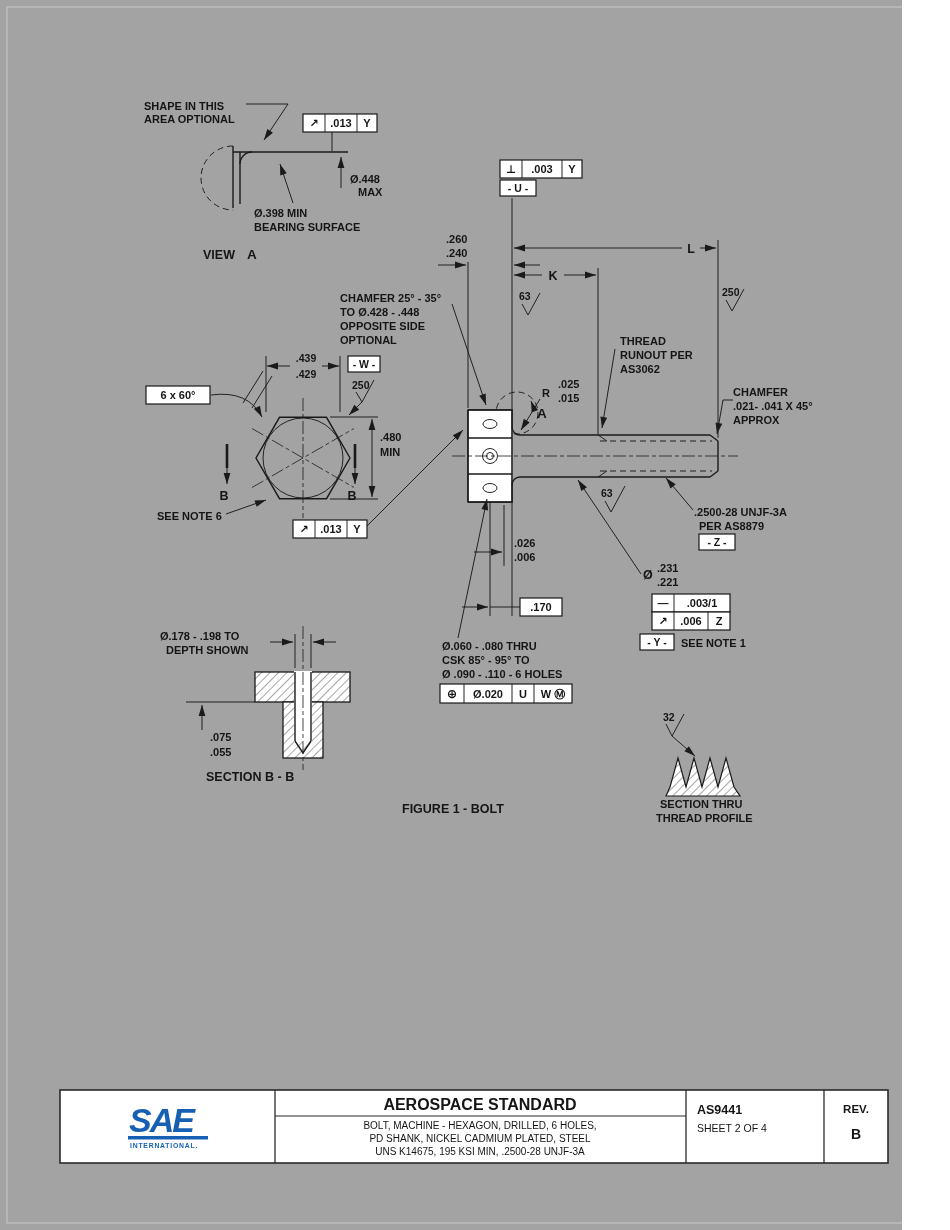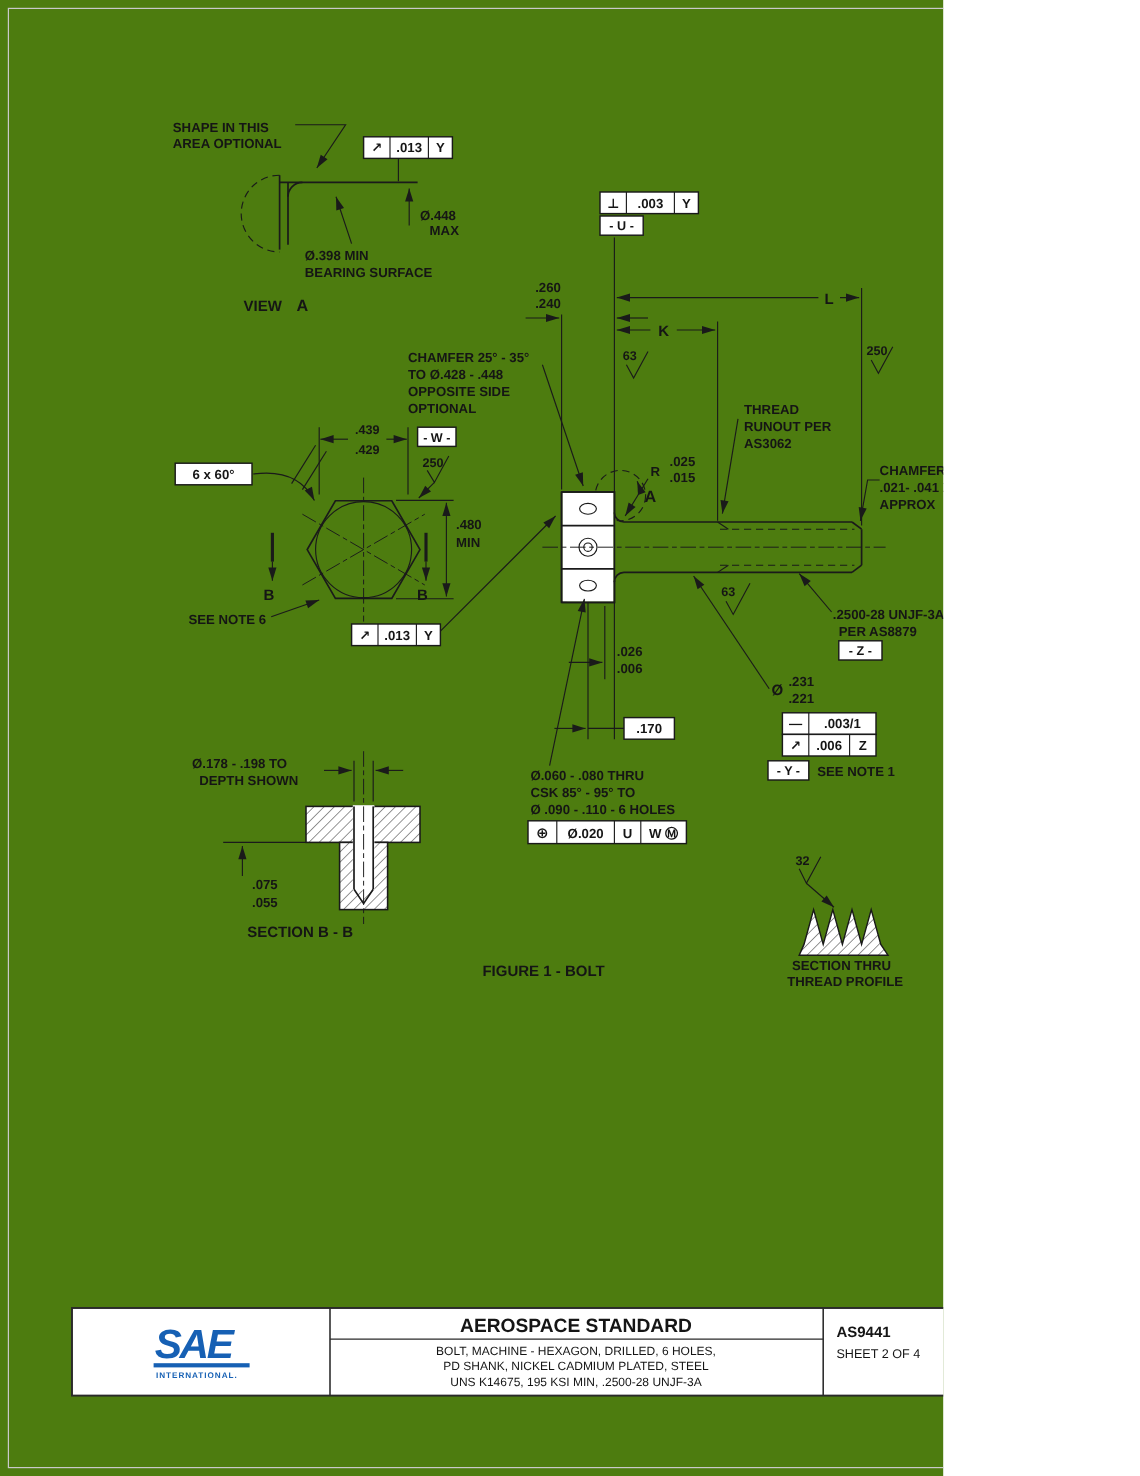--- a/index.html
+++ b/index.html
@@ -1,16 +1,16 @@
 <!DOCTYPE html>
 <html><head>
 <meta charset="utf-8">
 <style>
   html,body{margin:0;padding:0;background:#ffffff;}
-  .page{position:relative;width:786px;height:1230px;background:#4d7c0f;overflow:hidden;}
+  .page{position:relative;width:902px;height:1230px;background:#a3a3a3;overflow:hidden;}
   svg{display:block;}
   text{font-family:"Liberation Sans","DejaVu Sans",sans-serif;font-weight:bold;fill:#151515;}
   .t{font-size:11px;}
   .t10{font-size:10.5px;}
   .t12{font-size:12.5px;}
   .t13{font-size:13.5px;}
   .mid{text-anchor:middle;}
   .nrm{font-weight:normal;}
   .blue{fill:#1660b4;}
   .obj{stroke:#1a1a1a;stroke-width:1.4;fill:none;}

